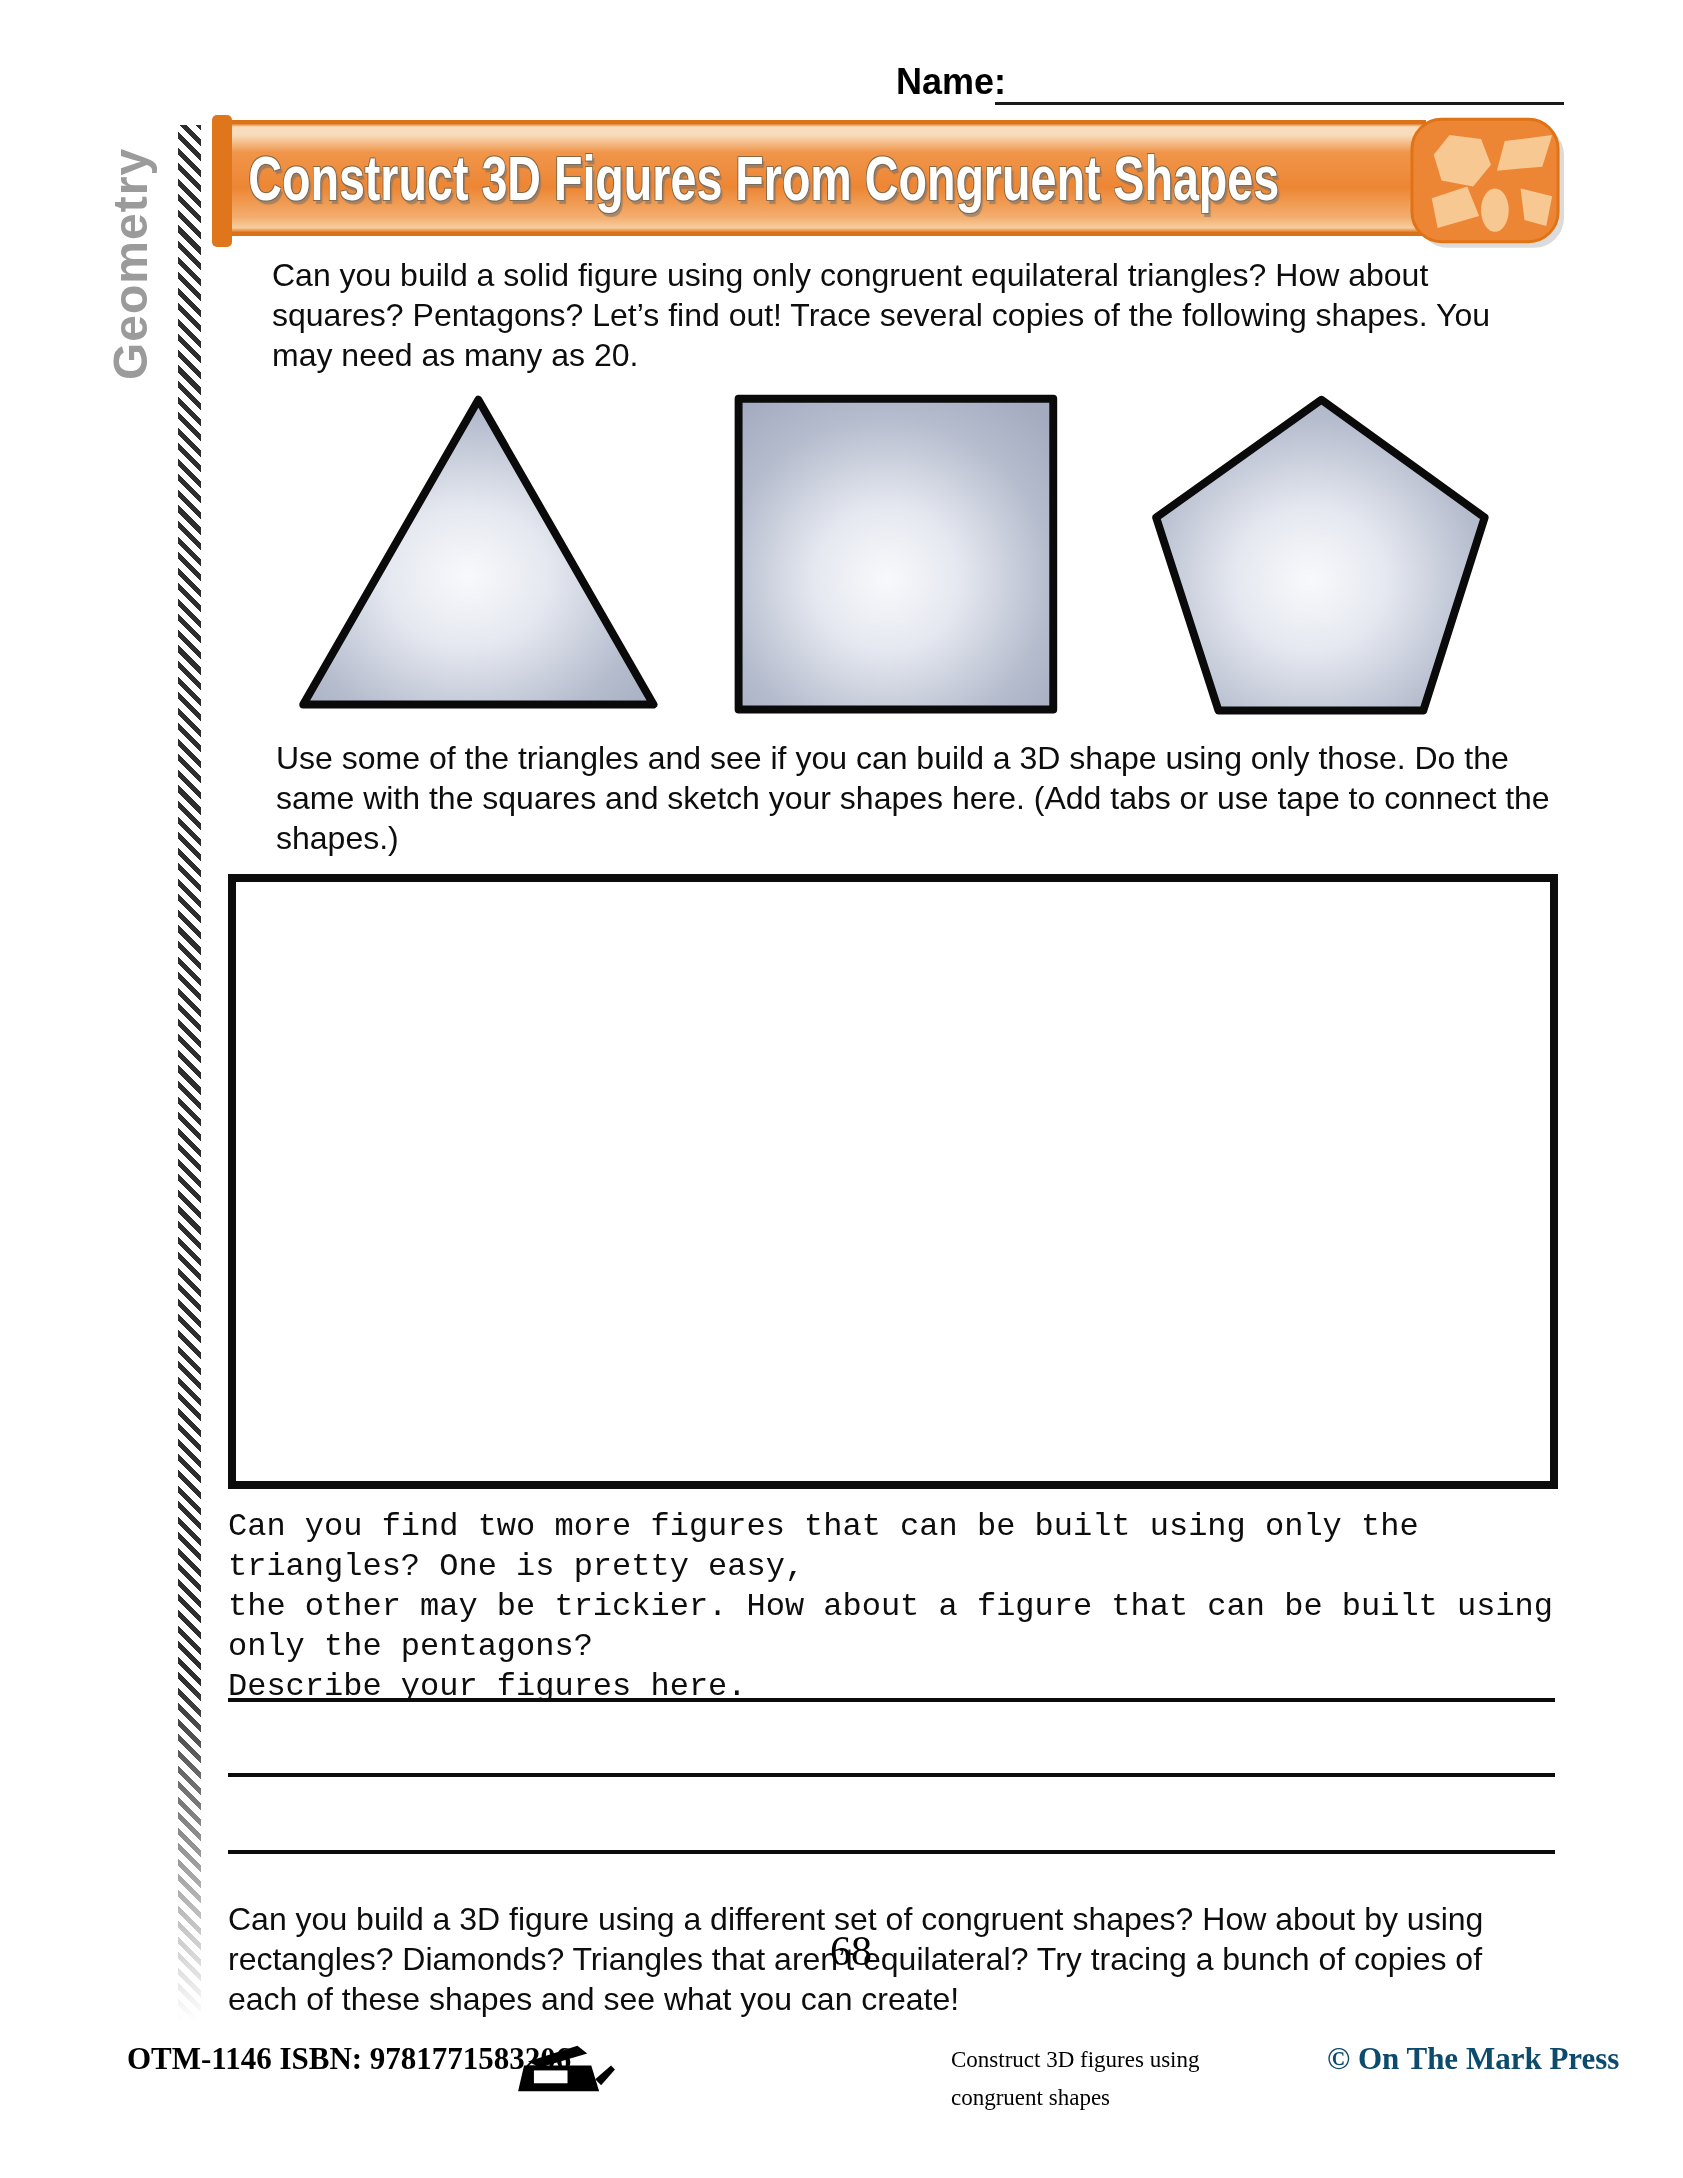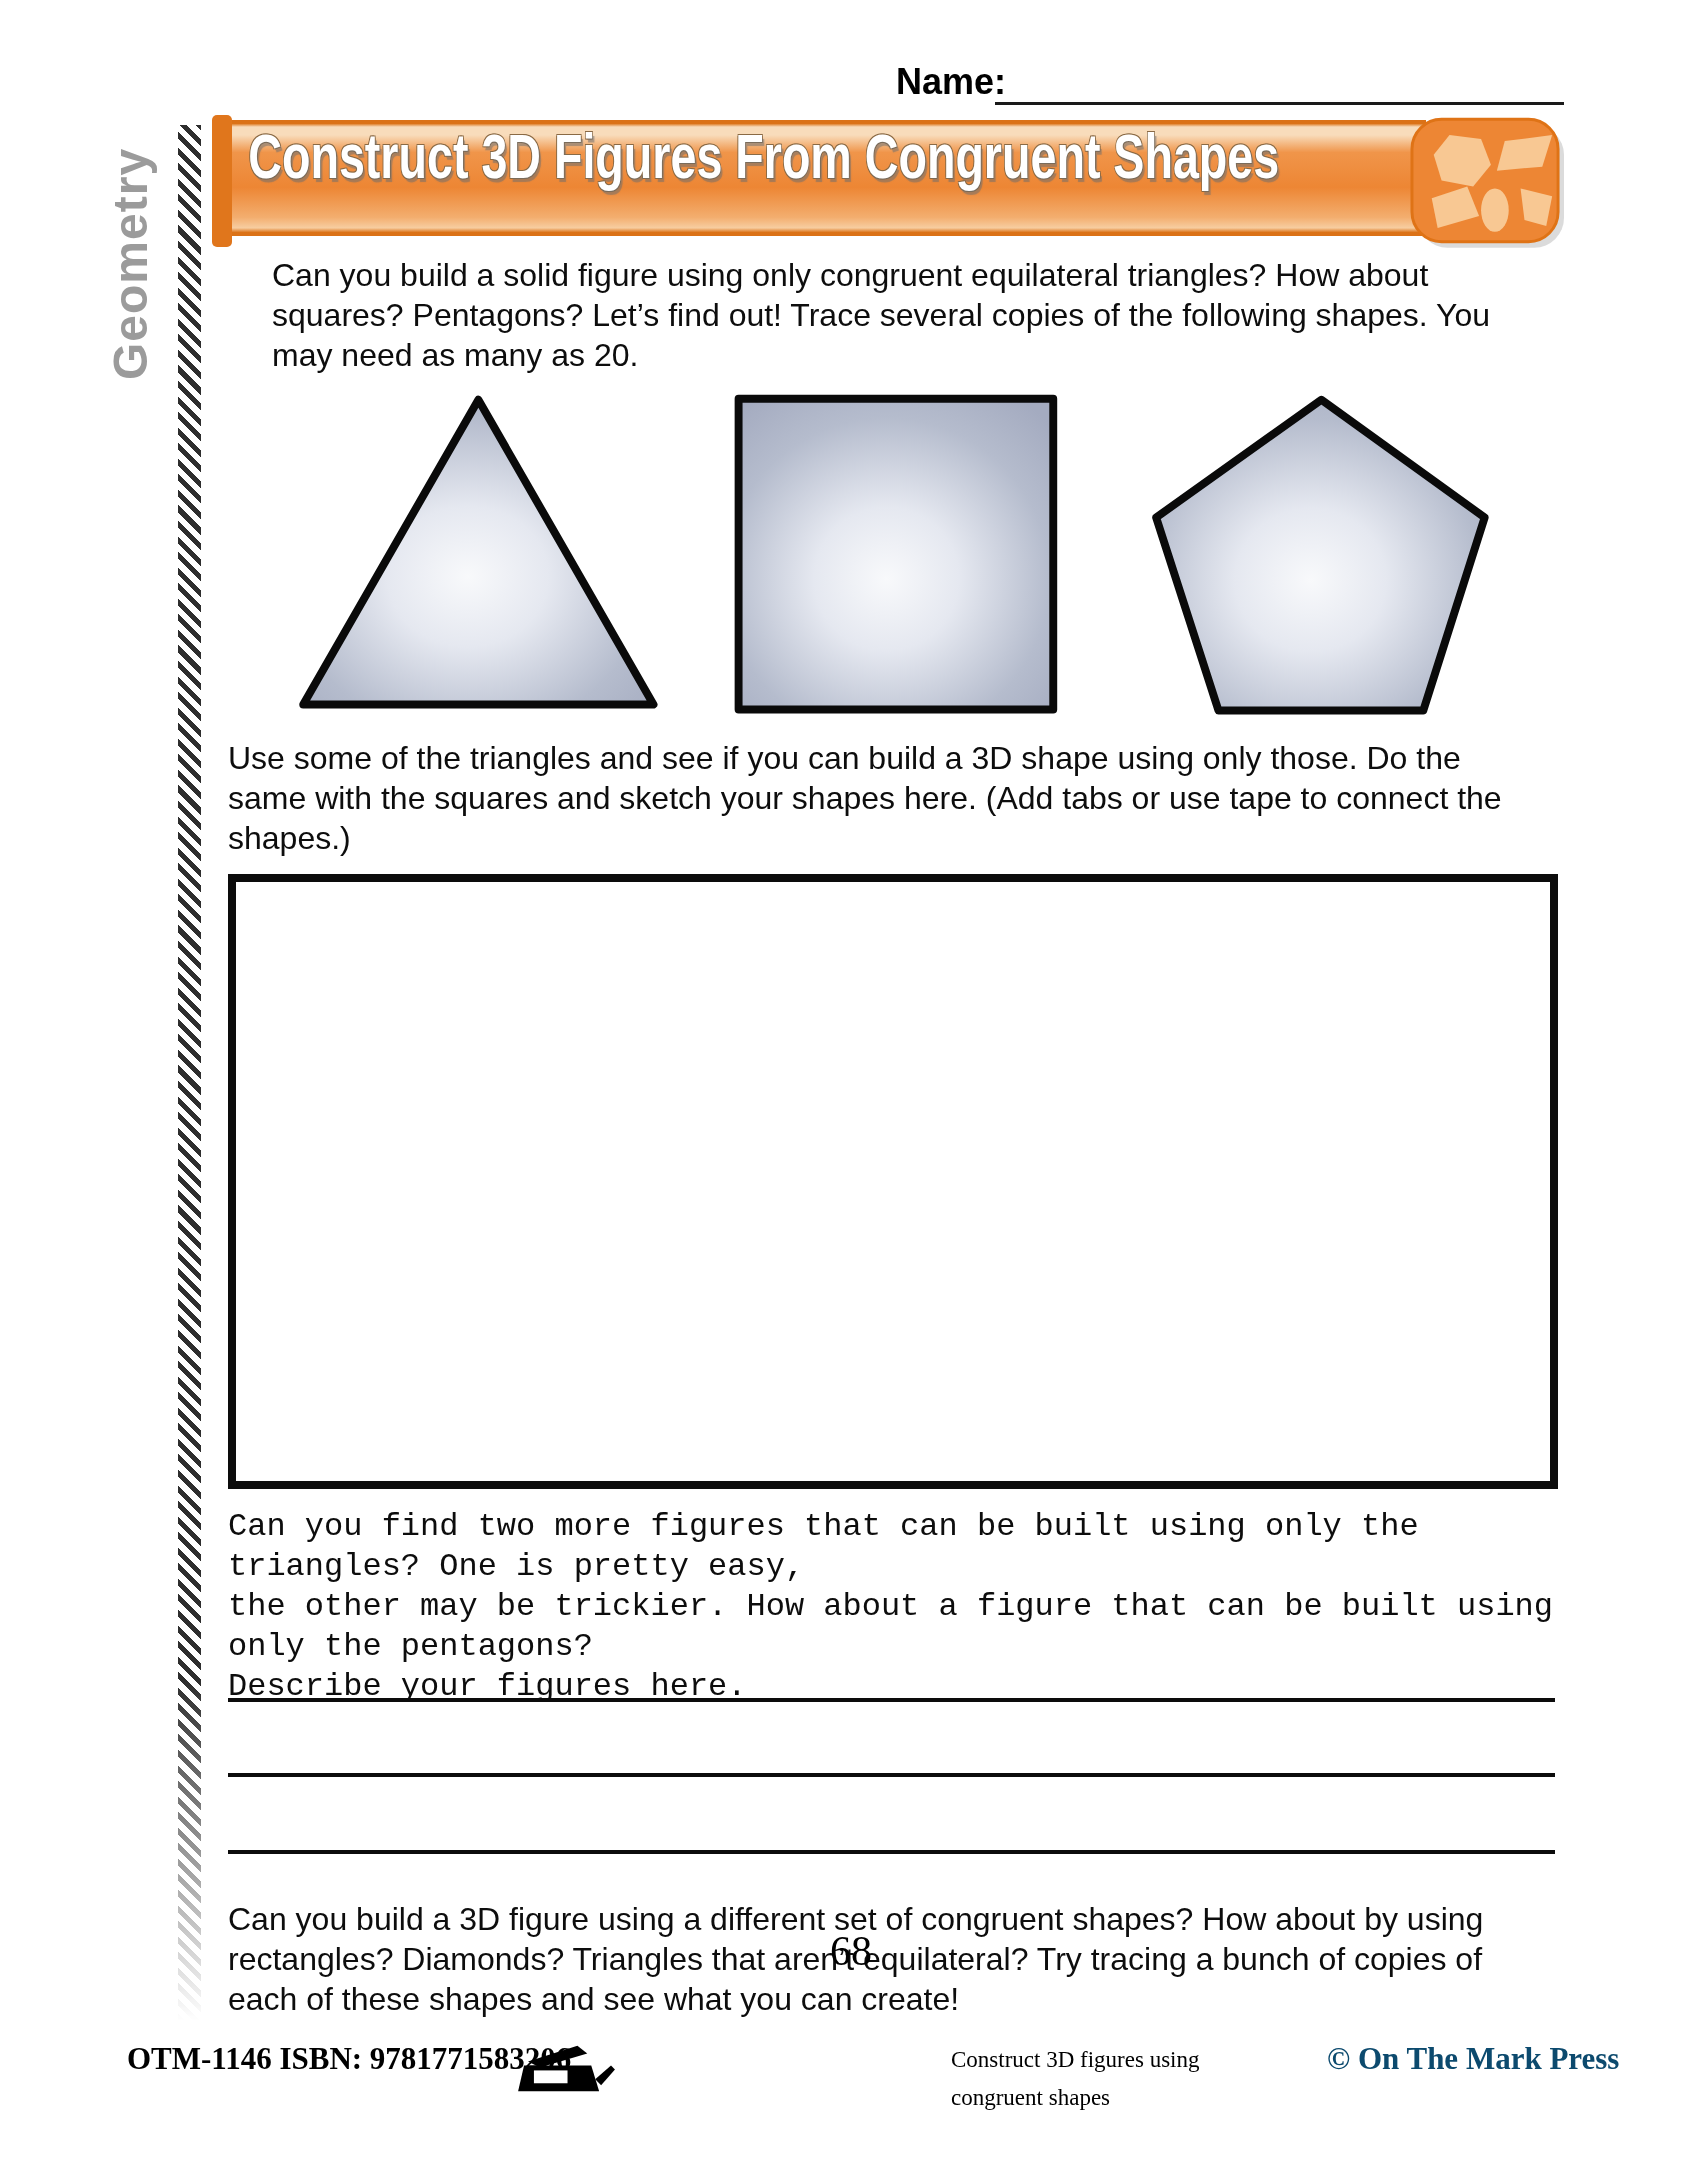--- a/index.html
+++ b/index.html
@@ -34,37 +34,37 @@
     background:#e0761c;border-radius:5px;
   }
   .banner{
     position:absolute;left:232px;top:120px;width:1194px;height:116px;
     background:linear-gradient(180deg,
       #db7217 0%,#db7217 3%,
       #f8dcbb 6%,#f8dcbb 13%,
       #f0954a 28%,#ed8634 58%,
       #f3ae6f 84%,#f7cda0 93%,
       #db7217 97%,#db7217 100%);
-    display:flex;align-items:flex-start;
+    display:flex;align-items:center;
   }
   .banner-title{
     font-size:63px;font-weight:bold;color:#ffffff;white-space:nowrap;
     padding-left:22px;letter-spacing:0;
     transform:scaleX(.74);transform-origin:left center;
     text-shadow:3px 4px 1px rgba(110,110,110,.55),
                 1px 1px 0 #8a6a45,-1px 1px 0 #8a6a45,1px -1px 0 #8a6a45,-1px -1px 0 #8a6a45;
   }
   .banner-icon{position:absolute;left:1410px;top:117px;}
   
   .para{
     position:absolute;left:228px;width:1337px;
     font-size:32px;line-height:40px;color:#0d0d0d;white-space:pre-line;
   }
   .para-intro{top:255px;margin-left:44px;}
-  .para-sketch{top:738px;}
+  .para-sketch{top:738px;margin-left:48px;}
   .para-describe{top:1507px;font-family:Liberation Mono, monospace;}
   .para-challenge{top:1899px;}
   
   .shapes-svg{position:absolute;left:0;top:0;}
   
   .sketch-box{
     position:absolute;left:228px;top:874px;width:1330px;height:615px;
     border:8px solid #0c0c0c;box-sizing:border-box;background:#ffffff;
   }
   

